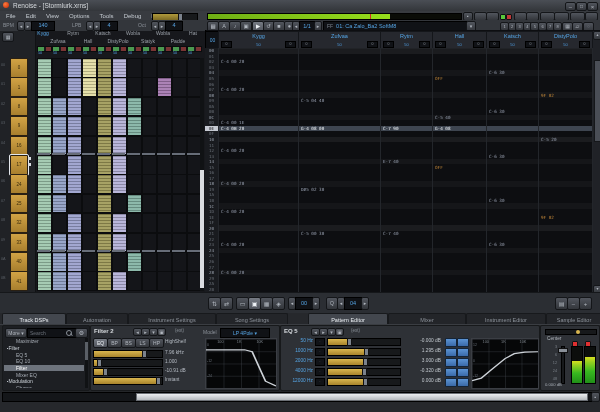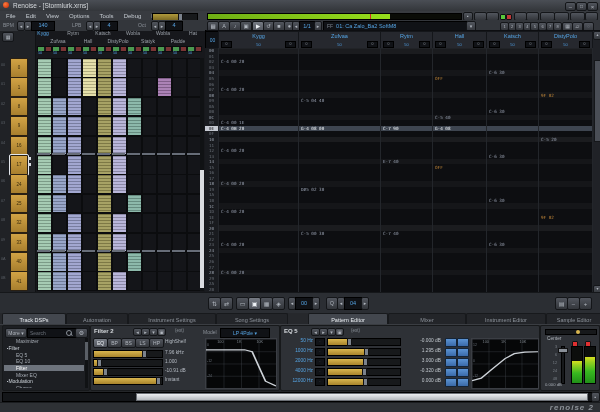--- a/index.html
+++ b/index.html
@@ -770,17 +770,14 @@
       <div class="meter" style="left: 43px; top: 20px; height: 36px;">
         <div class="mfill" style="height: 72%;"></div>
       </div>
     </div>
 
   <div class="abs" style="left:2px;top:392px;width:588px;height:8px;background:#141619;border:1px solid #000;">
     <div class="abs" style="left:133px;top:0;width:450px;height:6px;background:linear-gradient(#eceef0,#b4b8bc);border:1px solid #6a6e74;"></div>
   </div>
   <div class="btn" style="left:591px;top:392px;width:7px;height:8px;">▪</div>
 
-  <div class="abs" style="left:0;top:402px;width:600px;height:10px;background:#2e3135;border-top:1px solid #1a1c1f;">
-    <div class="abs" style="right:6px;top:0px;font-size:8px;font-weight:bold;font-style:italic;color:#8d9298;letter-spacing:1px;">renoise 2</div>
-  </div>
 
 </div>
 
 </body></html>

